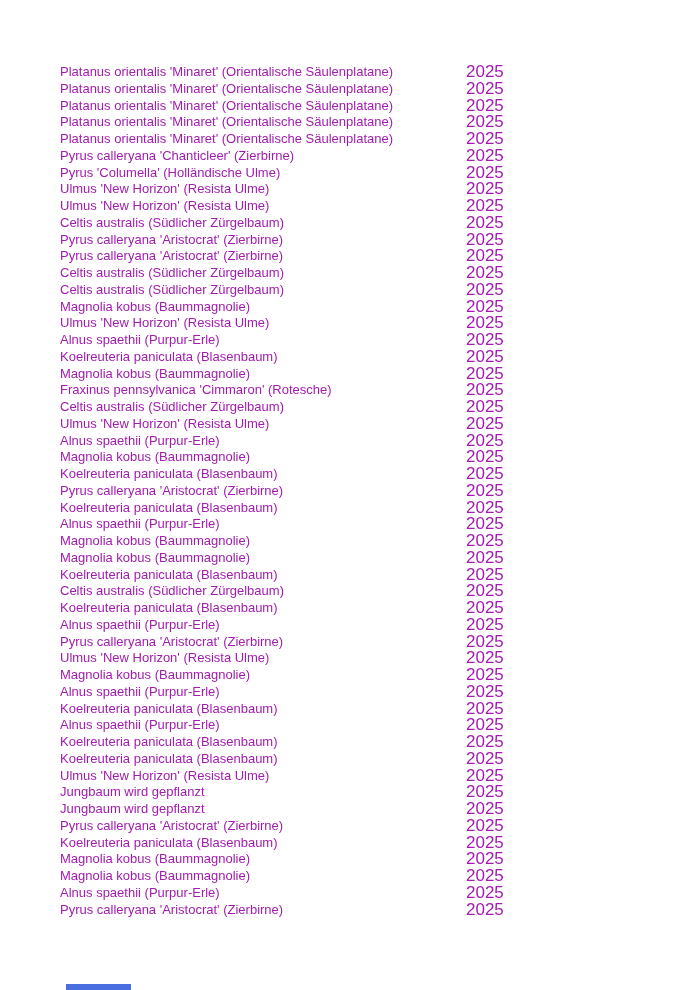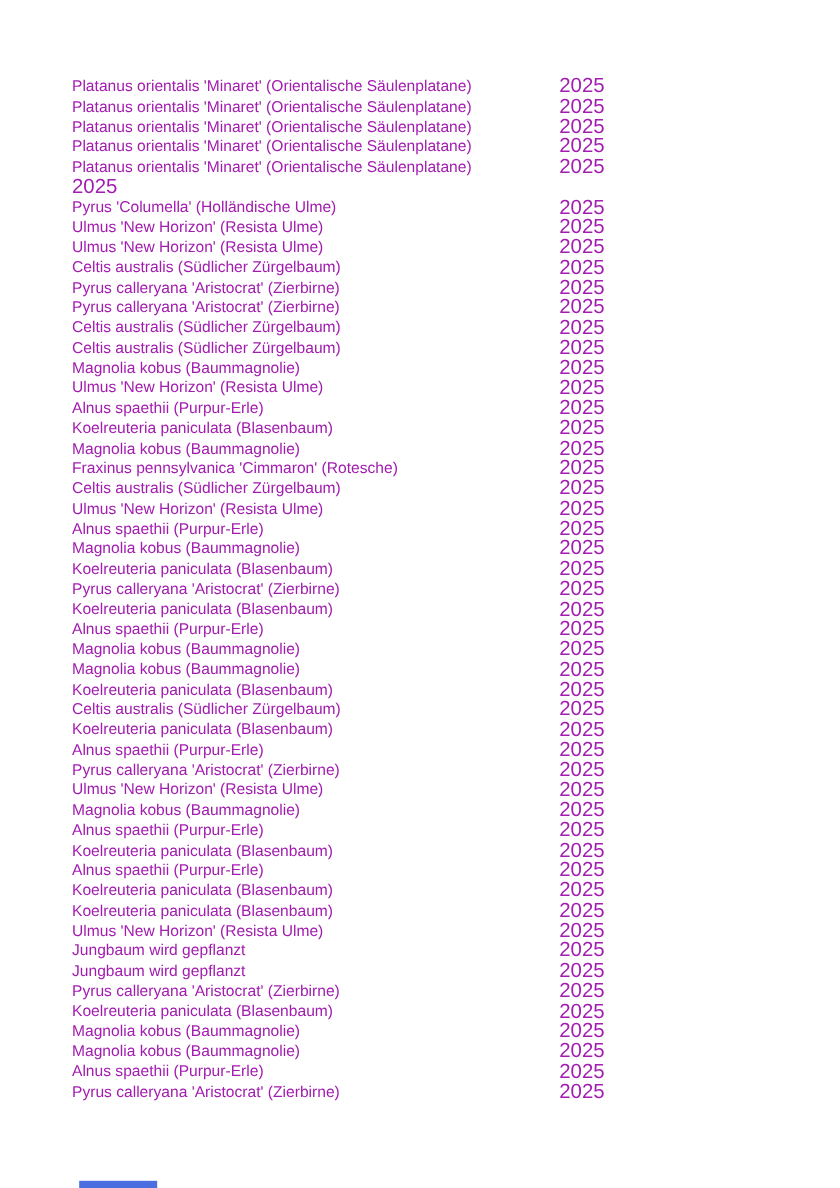--- a/index.html
+++ b/index.html
@@ -75,20 +75,21 @@
       <span class="species-cell">Platanus orientalis 'Minaret' (Orientalische Säulenplatane)</span>
       <span class="year-cell">2025</span>
     </div>
 
     <div class="row">
       <span class="species-cell">Platanus orientalis 'Minaret' (Orientalische Säulenplatane)</span>
       <span class="year-cell">2025</span>
     </div>
 
     <div class="row">
+      <span class="species-cell">Pyrus calleryana 'Chanticleer' (Zierbirne)</span>
       <span class="year-cell">2025</span>
     </div>
 
     <div class="row">
       <span class="species-cell">Pyrus 'Columella' (Holländische Ulme)</span>
       <span class="year-cell">2025</span>
     </div>
 
     <div class="row">
       <span class="species-cell">Ulmus 'New Horizon' (Resista Ulme)</span>

